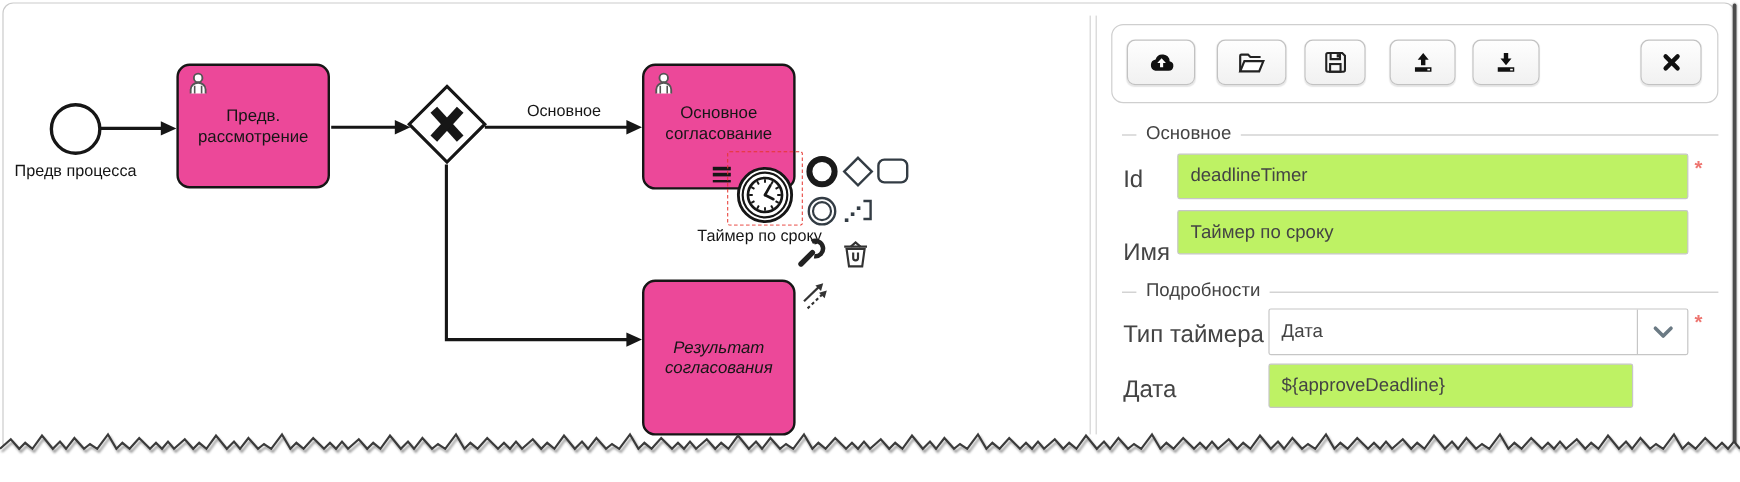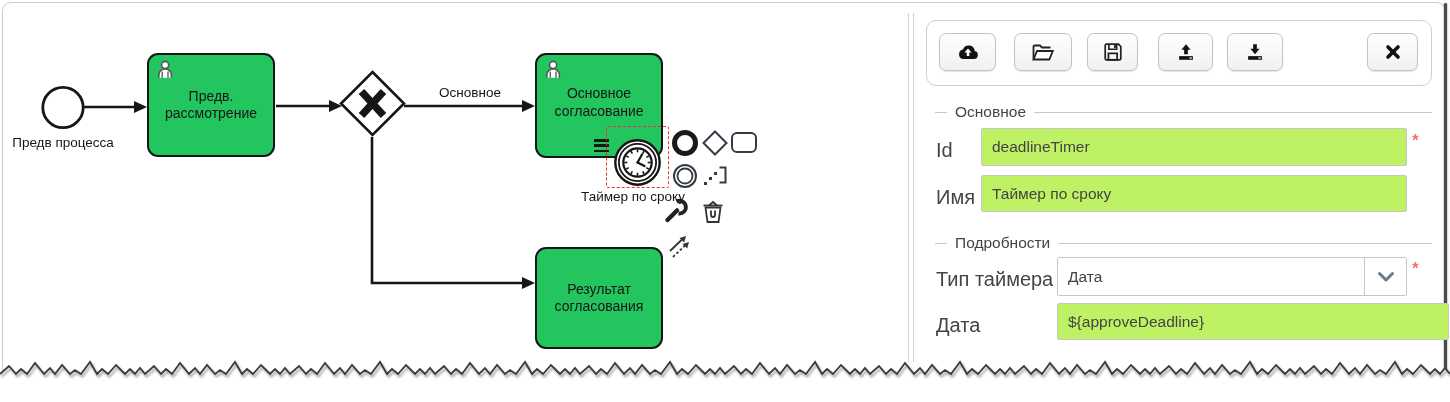--- a/index.html
+++ b/index.html
@@ -12,21 +12,21 @@
   .outer-frame { left:2px; top:2px; width:1444px; height:376px;
                  border:1.6px solid #cbcbcb; border-radius:9px; background:#fff; }
   .panel-divider { left:908px; top:13px; width:6px; height:349px;
                    border-left:1.6px solid #d4d4d4; border-right:1.6px solid #d4d4d4; }
   .scrollbar { left:1443.5px; top:3px; width:3.5px; height:368px;
                background:#4a4a4a; border-radius:2px; box-shadow:0 0 2px #777; }
 
   
   .dg-label { color:#161616; font-size:13.5px; line-height:1.22; text-align:center;
               white-space:pre-line; }
-  .task { border:2.7px solid #161616; border-radius:11px; background:#22c55e;
+  .task { border:2.7px solid #161616; border-radius:11px; background:#ec4899;
           display:flex; align-items:center; justify-content:center; }
   .task .dg-label { font-size:14px; }
   .task-icon { position:absolute; left:7px; top:5px; }
   .marker-bars { display:flex; flex-direction:column; gap:2.5px; }
   .marker-bars span { display:block; width:15px; height:2.8px; background:#161616; }
   .selection-box { border:1.6px dashed #e6352f; border-radius:2px; }
 
   
   .toolbar-box { left:926px; top:20px; width:506px; height:66px;
                  border:1.5px solid #cfcfcf; border-radius:10px; background:#fff; }
@@ -179,21 +179,21 @@
       </g>
     </svg>
     <svg class="abs" style="left:0px;top:106px;" width="30" height="30">
       <line x1="4" y1="19" x2="16" y2="7.5" stroke="#333" stroke-width="1.8"></line>
       <polygon points="20,4 18.2,10.5 13.5,6" fill="#333"></polygon>
       <line x1="7" y1="25" x2="19" y2="13.5" stroke="#333" stroke-width="1.8" stroke-dasharray="2.6 2.2"></line>
       <polygon points="23,10 21.2,16.5 16.5,12" fill="#333"></polygon>
     </svg>
   </div>
 
-  <div class="abs task" style="left:535px;top:247px;width:128px;height:102px;">
+  <div class="abs task" style="left:535px;top:233px;width:128px;height:130px;font-style:italic;">
     <div class="dg-label">Результат
 согласования</div>
   </div>
 </div>
 
 <div class="abs toolbar-box"></div>
 
 <button class="tb-btn" style="left:939px;width:57px;">
   <svg width="24" height="22" viewBox="0 0 24 22">
     <path d="M6.8,18 h11 a4,4 0 0 0 .9,-7.9 A6,6 0 0 0 7,8.6 4.8,4.8 0 0 0 6.8,18 z" fill="#111"></path>
@@ -240,42 +240,42 @@
 <div class="section-header" style="top:102px;">
   <span class="tick"></span>
   <span>Основное</span>
   <span class="rule"></span>
 </div>
 
 <div class="fld-label" style="left:936px;top:139px;">Id</div>
 <input class="fld-input" style="left: 981px; top: 128px; width: 426px; height: 38px;" value="deadlineTimer">
 <div class="req-star" style="left:1412px;top:131px;">*</div>
 
-<div class="fld-label" style="left:936px;top:186px;">Имя</div>
+<div class="fld-label" style="left:936px;top:200px;">Имя</div>
 <input class="fld-input" style="left: 981px; top: 175px; width: 426px; height: 37px;" value="Таймер по сроку">
 
 <div class="section-header" style="top:233px;">
   <span class="tick"></span>
   <span>Подробности</span>
   <span class="rule"></span>
 </div>
 
 <div class="fld-label" style="left:936px;top:268px;">Тип таймера</div>
 <div class="fld-select" style="left:1057px;top:257px;width:350px;height:39px;">
   <div class="val">Дата</div>
   <div class="chev">
     <svg width="18" height="12" viewBox="0 0 18 12">
       <path d="M2.5,2.5 L9,9 L15.5,2.5" fill="none" stroke="#6b7a84" stroke-width="3" stroke-linecap="round" stroke-linejoin="round"></path>
     </svg>
   </div>
 </div>
 <div class="req-star" style="left:1412px;top:259px;">*</div>
 
 <div class="fld-label" style="left:936px;top:314px;">Дата</div>
-<input class="fld-input" style="left: 1057px; top: 303px; width: 392px; height: 37px;" value="${approveDeadline}">
+<input class="fld-input" style="left: 1057px; top: 303px; width: 304px; height: 37px;" value="${approveDeadline}">
 
 <svg class="abs tear" viewBox="0 0 1450 46">
   <defs>
     <filter id="tshadow" x="-5%" y="-50%" width="110%" height="250%">
       <feDropShadow dx="1.5" dy="2.5" stdDeviation="1" flood-color="#000" flood-opacity="0.4"></feDropShadow>
     </filter>
   </defs>
   <path fill="#ffffff" stroke="none" d="M0,16 l9,-8 l7,8 l5,-5 l6,5 l8,-11 l9,11 l6,-6 l5,6 l7,-9 l8,9 l5,-4 l6,4 l9,-12 l7,12 l5,-5 l6,5 l8,-9 l9,9 l5,-5 l5,5 l5,-6 l5,6 l9,-8 l7,8 l5,-5 l6,5 l8,-11 l9,11 l6,-6 l5,6 l7,-9 l8,9 l5,-4 l6,4 l9,-12 l7,12 l5,-5 l6,5 l8,-9 l9,9 l5,-5 l5,5 l5,-6 l5,6 l9,-8 l7,8 l5,-5 l6,5 l8,-11 l9,11 l6,-6 l5,6 l7,-9 l8,9 l5,-4 l6,4 l9,-12 l7,12 l5,-5 l6,5 l8,-9 l9,9 l5,-5 l5,5 l5,-6 l5,6 l9,-8 l7,8 l5,-5 l6,5 l8,-11 l9,11 l6,-6 l5,6 l7,-9 l8,9 l5,-4 l6,4 l9,-12 l7,12 l5,-5 l6,5 l8,-9 l9,9 l5,-5 l5,5 l5,-6 l5,6 l9,-8 l7,8 l5,-5 l6,5 l8,-11 l9,11 l6,-6 l5,6 l7,-9 l8,9 l5,-4 l6,4 l9,-12 l7,12 l5,-5 l6,5 l8,-9 l9,9 l5,-5 l5,5 l5,-6 l5,6 l9,-8 l7,8 l5,-5 l6,5 l8,-11 l9,11 l6,-6 l5,6 l7,-9 l8,9 l5,-4 l6,4 l9,-12 l7,12 l5,-5 l6,5 l8,-9 l9,9 l5,-5 l5,5 l5,-6 l5,6 l9,-8 l7,8 l5,-5 l6,5 l8,-11 l9,11 l6,-6 l5,6 l7,-9 l8,9 l5,-4 l6,4 l9,-12 l7,12 l5,-5 l6,5 l8,-9 l9,9 l5,-5 l5,5 l5,-6 l5,6 l9,-8 l7,8 l5,-5 l6,5 l8,-11 l9,11 l6,-6 l5,6 l7,-9 l8,9 l5,-4 l6,4 l9,-12 l7,12 l5,-5 l6,5 l8,-9 l9,9 l5,-5 l5,5 l5,-6 l5,6 l9,-8 l7,8 l5,-5 l6,5 l8,-11 l9,11 l6,-6 l5,6 l7,-9 l8,9 l5,-4 l6,4 l9,-12 l7,12 l5,-5 l6,5 l8,-9 l9,9 l5,-5 l5,5 l5,-6 l5,6 l9,-8 l7,8 l5,-5 l6,5 l8,-11 l9,11 l6,-6 l5,6 l7,-9 l8,9 l5,-4 l6,4 l9,-12 l7,12 l5,-5 l6,5 l8,-9 l9,9 l5,-5 l5,5 l5,-6 l5,6 L1450,46 L0,46 Z"></path>
   <path fill="none" stroke="#3a3a3a" stroke-width="1.8" filter="url(#tshadow)" d="M0,16 l9,-8 l7,8 l5,-5 l6,5 l8,-11 l9,11 l6,-6 l5,6 l7,-9 l8,9 l5,-4 l6,4 l9,-12 l7,12 l5,-5 l6,5 l8,-9 l9,9 l5,-5 l5,5 l5,-6 l5,6 l9,-8 l7,8 l5,-5 l6,5 l8,-11 l9,11 l6,-6 l5,6 l7,-9 l8,9 l5,-4 l6,4 l9,-12 l7,12 l5,-5 l6,5 l8,-9 l9,9 l5,-5 l5,5 l5,-6 l5,6 l9,-8 l7,8 l5,-5 l6,5 l8,-11 l9,11 l6,-6 l5,6 l7,-9 l8,9 l5,-4 l6,4 l9,-12 l7,12 l5,-5 l6,5 l8,-9 l9,9 l5,-5 l5,5 l5,-6 l5,6 l9,-8 l7,8 l5,-5 l6,5 l8,-11 l9,11 l6,-6 l5,6 l7,-9 l8,9 l5,-4 l6,4 l9,-12 l7,12 l5,-5 l6,5 l8,-9 l9,9 l5,-5 l5,5 l5,-6 l5,6 l9,-8 l7,8 l5,-5 l6,5 l8,-11 l9,11 l6,-6 l5,6 l7,-9 l8,9 l5,-4 l6,4 l9,-12 l7,12 l5,-5 l6,5 l8,-9 l9,9 l5,-5 l5,5 l5,-6 l5,6 l9,-8 l7,8 l5,-5 l6,5 l8,-11 l9,11 l6,-6 l5,6 l7,-9 l8,9 l5,-4 l6,4 l9,-12 l7,12 l5,-5 l6,5 l8,-9 l9,9 l5,-5 l5,5 l5,-6 l5,6 l9,-8 l7,8 l5,-5 l6,5 l8,-11 l9,11 l6,-6 l5,6 l7,-9 l8,9 l5,-4 l6,4 l9,-12 l7,12 l5,-5 l6,5 l8,-9 l9,9 l5,-5 l5,5 l5,-6 l5,6 l9,-8 l7,8 l5,-5 l6,5 l8,-11 l9,11 l6,-6 l5,6 l7,-9 l8,9 l5,-4 l6,4 l9,-12 l7,12 l5,-5 l6,5 l8,-9 l9,9 l5,-5 l5,5 l5,-6 l5,6 l9,-8 l7,8 l5,-5 l6,5 l8,-11 l9,11 l6,-6 l5,6 l7,-9 l8,9 l5,-4 l6,4 l9,-12 l7,12 l5,-5 l6,5 l8,-9 l9,9 l5,-5 l5,5 l5,-6 l5,6 l9,-8 l7,8 l5,-5 l6,5 l8,-11 l9,11 l6,-6 l5,6 l7,-9 l8,9 l5,-4 l6,4 l9,-12 l7,12 l5,-5 l6,5 l8,-9 l9,9 l5,-5 l5,5 l5,-6 l5,6"></path>
 </svg>

